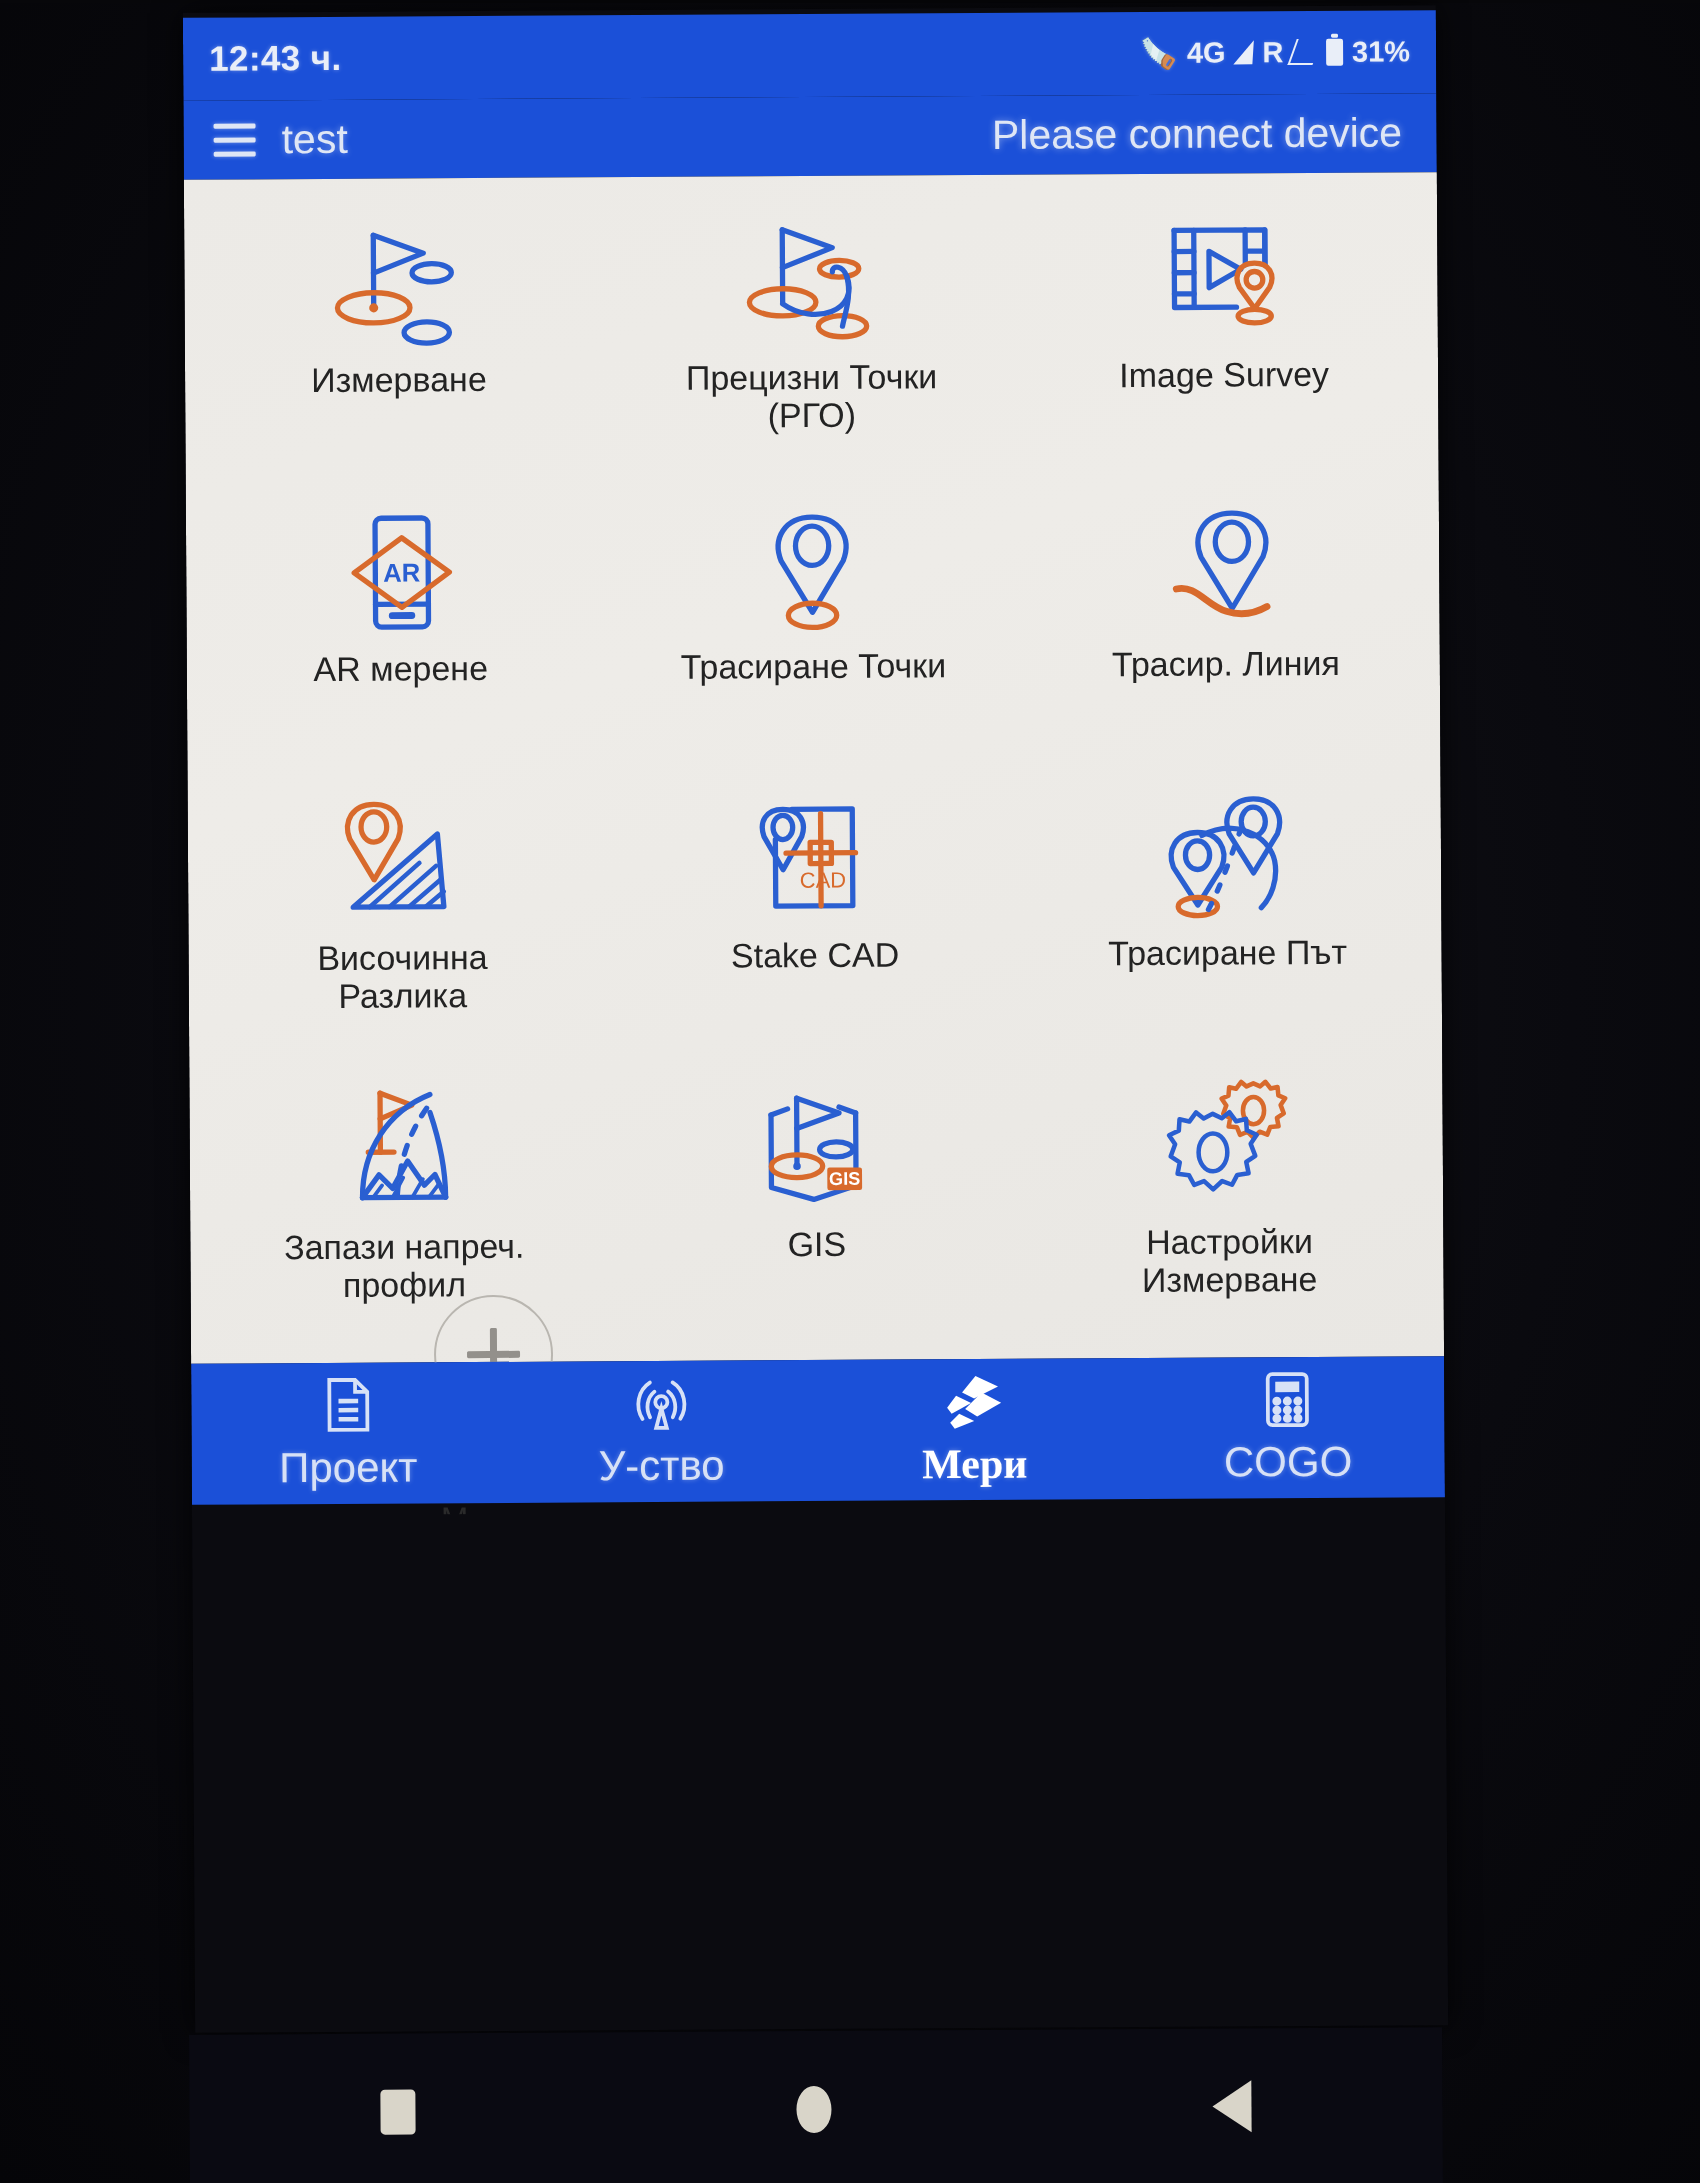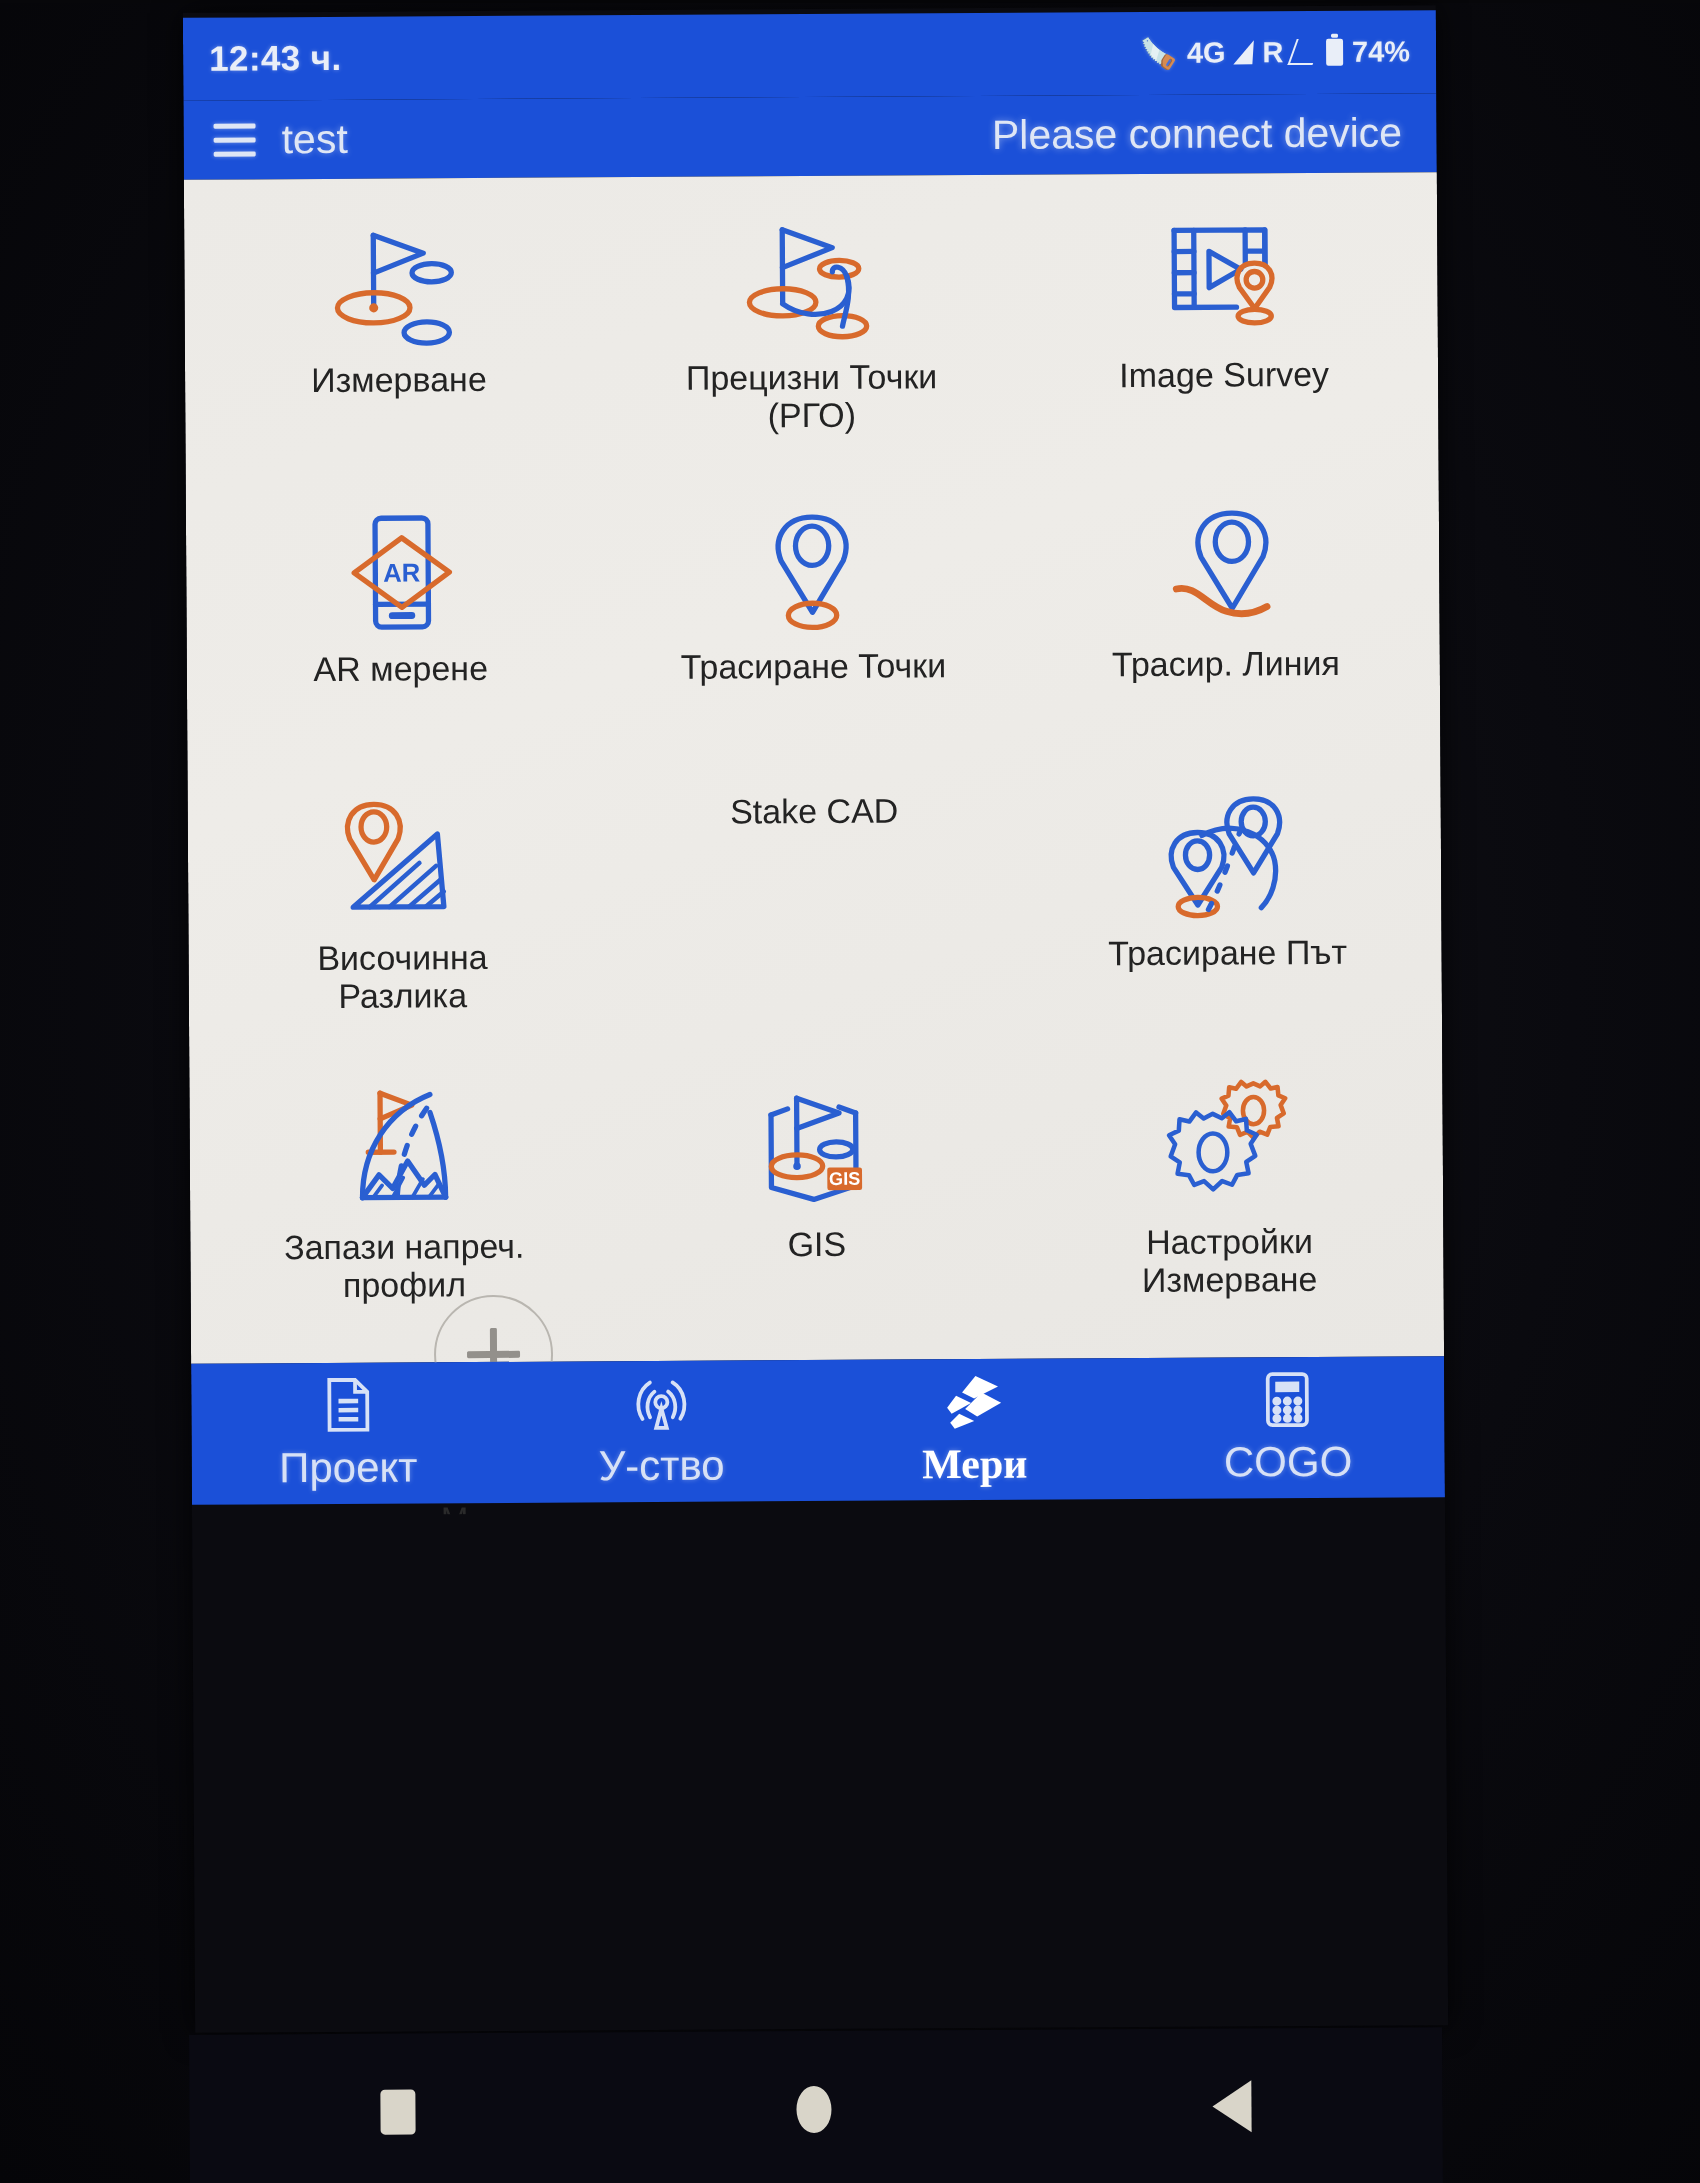--- a/index.html
+++ b/index.html
@@ -104,21 +104,21 @@
 
     <div id="status-bar">
       <div class="clock">12:43 ч.</div>
       <div class="status-icons">
         <span class="bt">🪚</span>
         <span>4G</span>
         <span class="tri"></span>
         <span>R</span>
         <span class="tri-out"></span>
         <span class="batt"></span>
-        <span>74%</span>
+        <span>31%</span>
       </div>
     </div>
 
     <div id="app-bar">
       <div id="hamburger">
         <span></span>
           <span></span>
           <span></span>
       </div>
       <div class="appbar-title">test</div>
@@ -220,20 +220,31 @@
               <path stroke="#2a5fd1" stroke-width="6" d="M78 150 L140 96"></path>
               <path stroke="#2a5fd1" stroke-width="6" d="M104 150 L146 114"></path>
               <path stroke="#2a5fd1" stroke-width="6" d="M126 150 L150 130"></path>
             </svg>
           </div>
           <div class="label" style="white-space:pre-line;">Височинна
 Разлика</div>
         </div>
 
         <div class="cell">
+          <div class="glyph">
+            <svg width="144" height="136" viewBox="0 0 190 180" fill="none" stroke-width="7" stroke-linecap="round" stroke-linejoin="round">
+              <path stroke="#2a5fd1" d="M66 24 H146 V152 H44 V64"></path>
+              <path stroke="#2a5fd1" d="M54 24 C76 24 86 40 79 60 L54 104 L29 60 C22 40 32 24 54 24 Z"></path>
+              <ellipse stroke="#2a5fd1" cx="54" cy="48" rx="13" ry="16"></ellipse>
+              <path stroke="#d86a2c" d="M104 30 V152"></path>
+              <path stroke="#d86a2c" d="M58 82 H150"></path>
+              <rect stroke="#d86a2c" x="90" y="68" width="28" height="28"></rect>
+              <text x="76" y="128" font-size="29" fill="#d86a2c" stroke="none" font-family="Liberation Sans, sans-serif">CAD</text>
+            </svg>
+          </div>
           <div class="label">Stake CAD</div>
         </div>
 
         <div class="cell">
           <div class="glyph">
             <svg width="144" height="136" viewBox="0 0 190 180" fill="none" stroke-width="7" stroke-linecap="round" stroke-linejoin="round">
               <path stroke="#2a5fd1" d="M130 14 C158 14 171 36 162 60 L130 112 L98 60 C89 36 102 14 130 14 Z"></path>
               <ellipse stroke="#2a5fd1" cx="130" cy="44" rx="16" ry="19"></ellipse>
               <path stroke="#2a5fd1" d="M56 58 C84 58 97 80 88 104 L56 154 L24 104 C15 80 28 58 56 58 Z"></path>
               <ellipse stroke="#2a5fd1" cx="56" cy="88" rx="16" ry="19"></ellipse>

